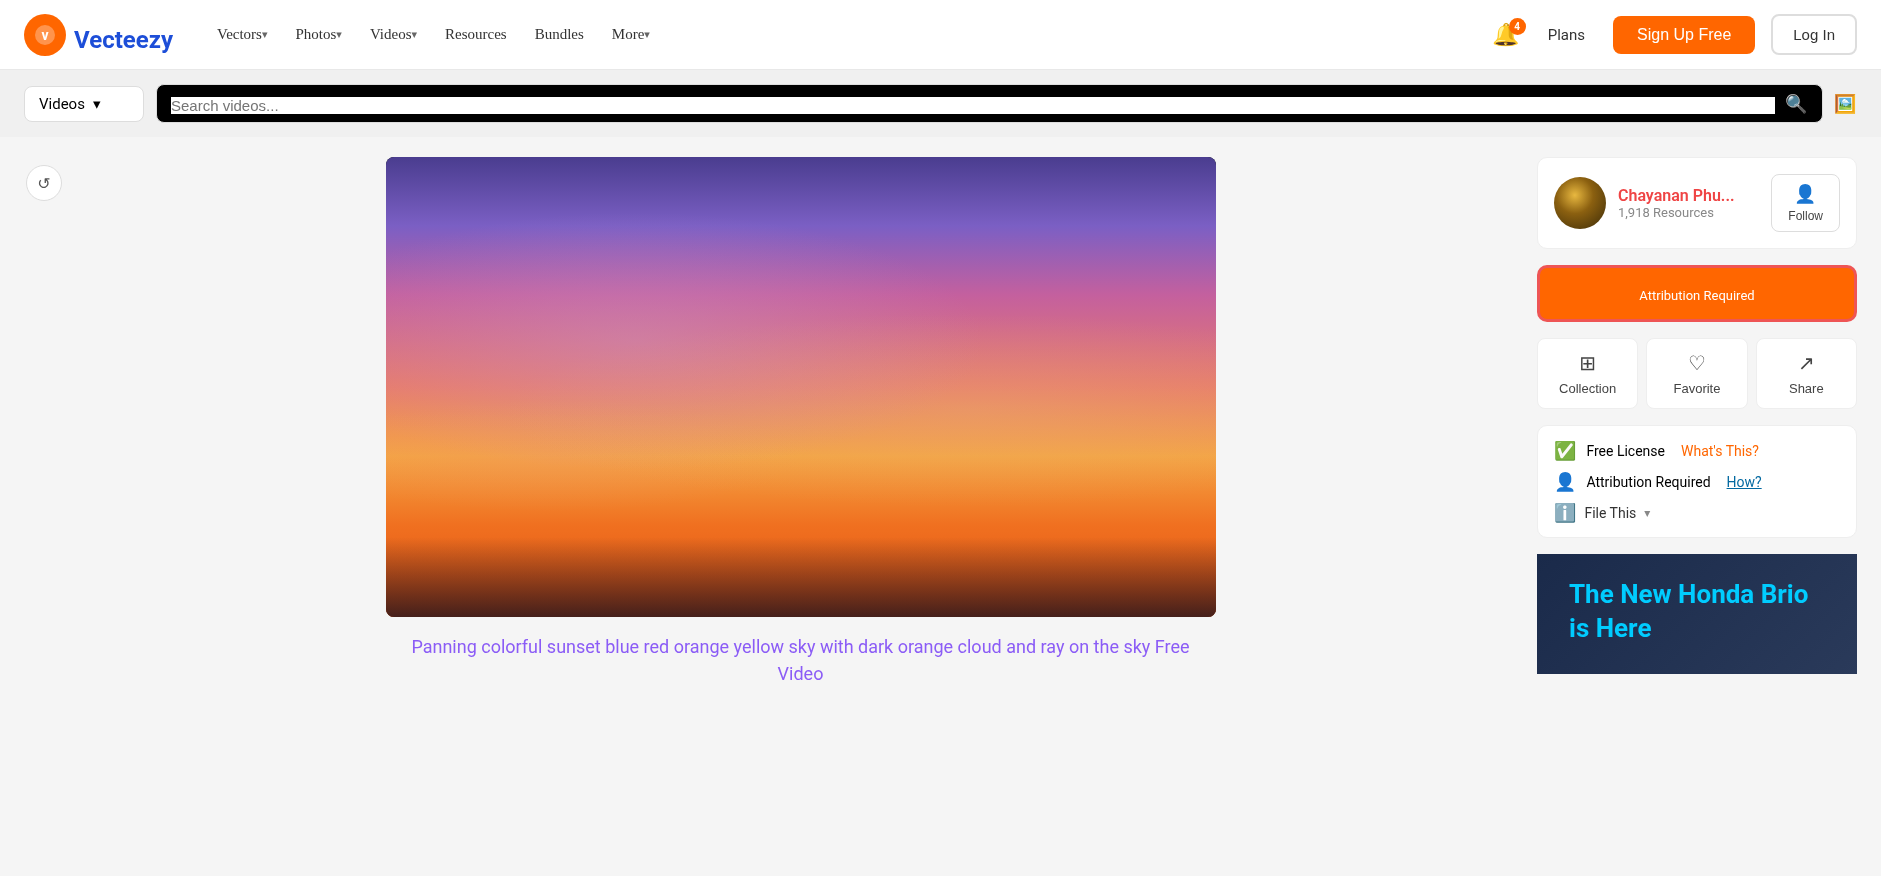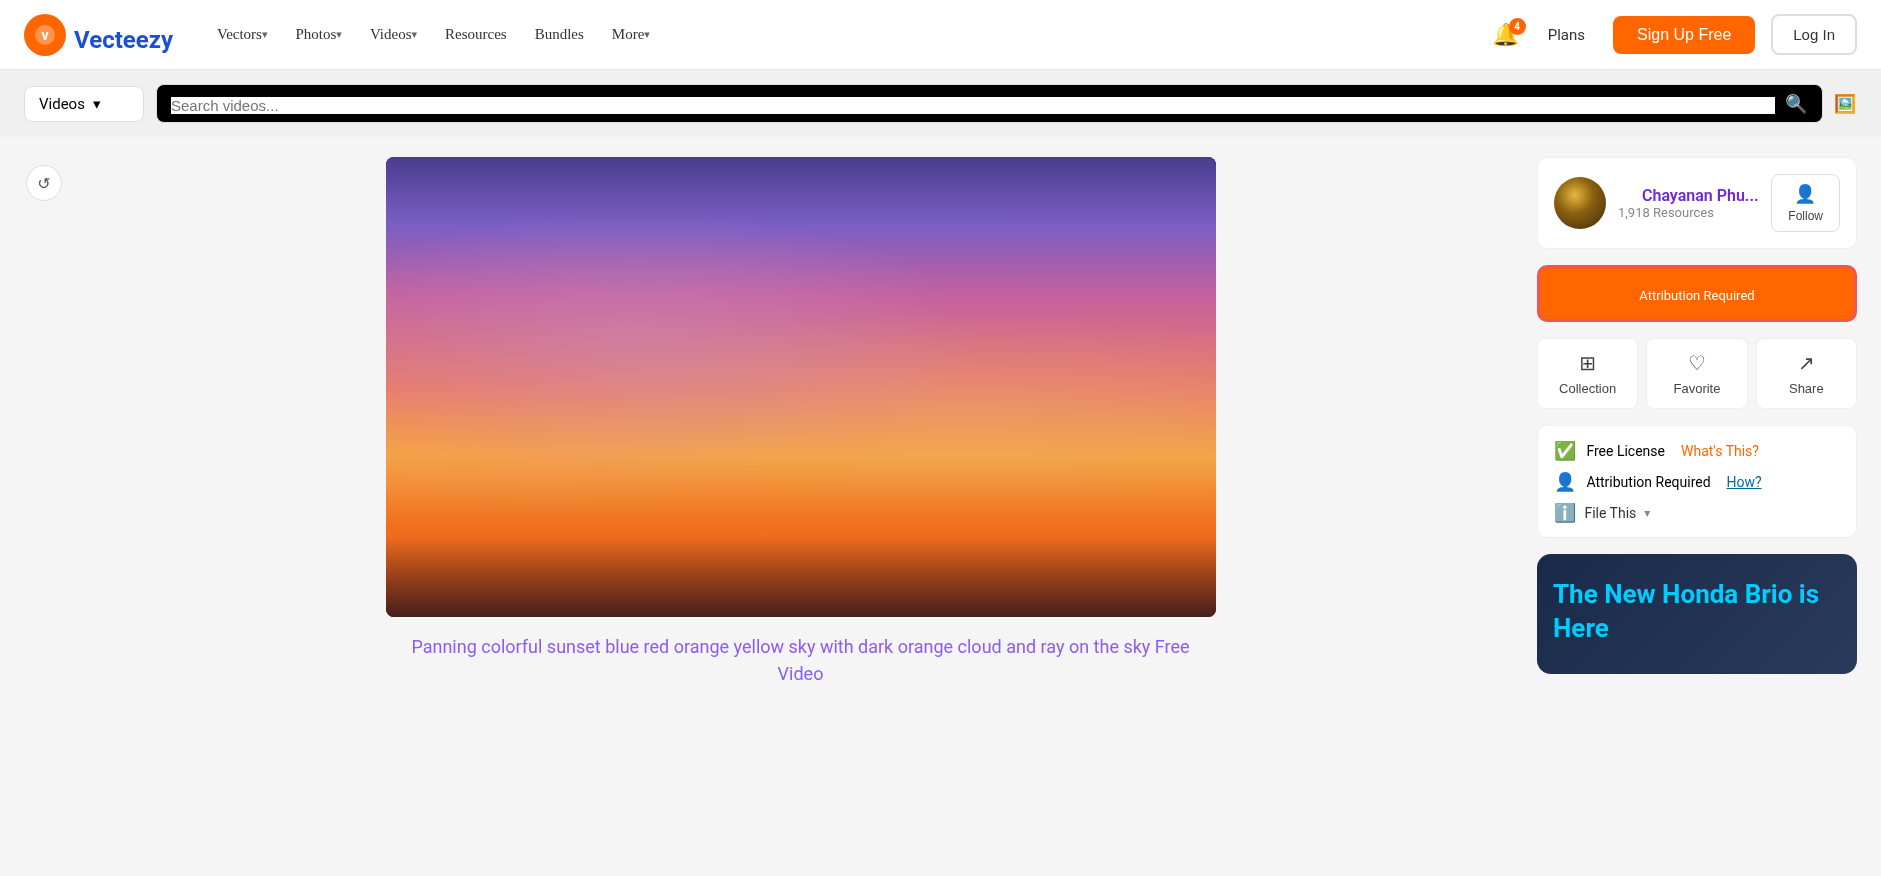--- a/index.html
+++ b/index.html
@@ -263,22 +263,21 @@
       width: 52px;
       height: 52px;
       border-radius: 50%;
       background: radial-gradient(circle at 40% 35%, #e8b840 0%, #8b6010 40%, #3a2a08 100%);
       overflow: hidden;
     }
     .author-info { flex: 1; }
     .author-name {
       font-size: 16px;
       font-weight: 600;
-      color: #6d28d9;
-      margin-left: 24px;
+      color: #ef4444;
     }
     .author-resources {
       font-size: 13px;
       color: #888;
     }
     .follow-btn {
       display: flex;
       flex-direction: column;
       align-items: center;
       gap: 4px;
@@ -375,22 +374,22 @@
       gap: 8px;
       font-size: 14px;
       color: #333;
       cursor: pointer;
     }
     .file-info-chevron { font-size: 12px; color: #888; }
 
     
     .ad-card {
       background: linear-gradient(135deg, #1a2a4a 0%, #2a3a5a 100%);
-      border-radius: 14px;
-      padding: 24px 16px;
+      border-radius: 0;
+      padding: 24px 32px;
       color: #fff;
       min-height: 120px;
     }
     .ad-title {
       font-size: 26px;
       font-weight: 700;
       color: #00ccff;
       line-height: 1.3;
     }
   </style>

